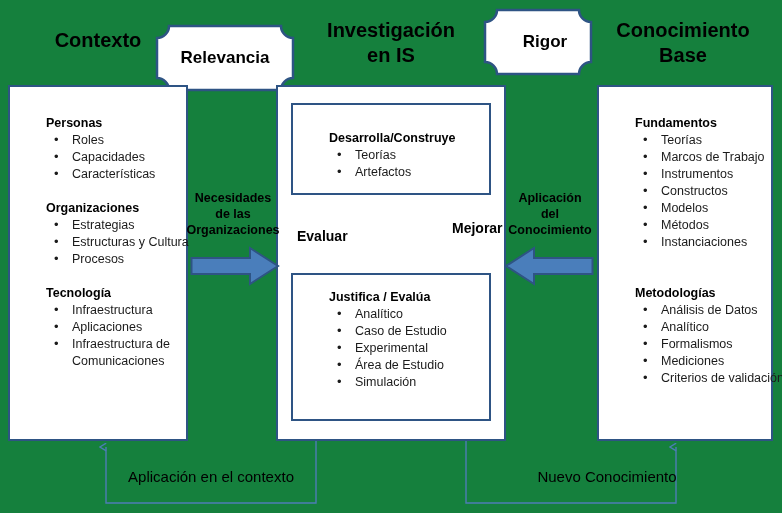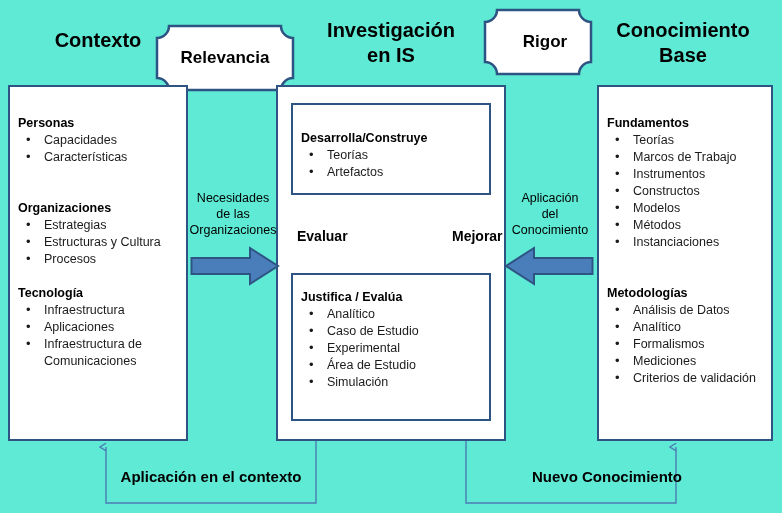--- a/index.html
+++ b/index.html
@@ -1,49 +1,49 @@
 <!DOCTYPE html>
 <html><head>
 <meta charset="utf-8">
 <style>
   html,body{margin:0;padding:0;background:#ffffff;}
   body{width:782px;height:513px;overflow:hidden;
        font-family:"Liberation Sans","DejaVu Sans",sans-serif;color:#000;}
-  #stage{position:relative;width:782px;height:513px;background:#5eead4;}
+  #stage{position:relative;width:782px;height:513px;background:#15803d;}
 
   
   .col-title{position:absolute;text-align:center;font-weight:bold;font-size:20px;
              line-height:25px;color:#000;}
 
   
   .banner{position:absolute;}
   .banner svg{position:absolute;left:0;top:0;}
   .banner .btxt{position:absolute;left:0;top:0;width:100%;height:100%;
                 display:flex;align-items:center;justify-content:center;
                 font-weight:bold;font-size:17px;color:#000;}
 
   
   .pillar{position:absolute;border:2.5px solid #2e5484;background:#fff;box-sizing:border-box;}
   .inner-box{position:absolute;border:2px solid #2e5484;background:#fff;box-sizing:border-box;}
 
   
-  .grp{position:absolute;}
+  .grp{position:absolute;margin-left:28px;}
   .grp .ghead{font-weight:bold;font-size:12.5px;line-height:16px;color:#000;margin-bottom:1px;}
   .grp ul{list-style:none;margin:0;padding:0;}
   .grp li{position:relative;padding-left:26px;font-size:12.5px;line-height:17px;color:#1b1b1b;}
   .grp li::before{content:"\2022";position:absolute;left:8px;top:-1px;font-size:13px;color:#1b1b1b;}
 
   
   .blockarrow{position:absolute;}
 
   
-  .conn-label{position:absolute;text-align:center;font-weight:normal;font-size:12.5px;
+  .conn-label{position:absolute;text-align:center;font-weight:bold;font-size:12.5px;
               line-height:16px;color:#000;}
   .vlabel{position:absolute;font-weight:bold;font-size:14px;color:#000;}
-  .loop-label{position:absolute;text-align:center;font-weight:bold;font-size:15px;color:#000;}
+  .loop-label{position:absolute;text-align:center;font-weight:normal;font-size:15px;color:#000;}
 
   
   .linesvg{position:absolute;left:0;top:0;width:782px;height:513px;pointer-events:none;}
 </style>
 </head>
 <body>
 
 <div id="stage">
 
   <svg class="linesvg" viewBox="0 0 782 513" xmlns="http://www.w3.org/2000/svg">
@@ -93,20 +93,21 @@
                A12,12 0 0 0 96,66 L14,66 A12,12 0 0 0 2,54 Z" fill="#ffffff" stroke="#2e5484" stroke-width="2.5"></path>
     </svg>
     <div class="btxt">Rigor</div>
   </div>
 
   <div class="pillar" style="left:8px;top:85px;width:180px;height:356px;"></div>
 
   <div class="grp" style="left:18px;top:115px;width:166px;">
     <div class="ghead">Personas</div>
     <ul>
+      <li>Roles</li>
       <li>Capacidades</li>
       <li>Características</li>
     </ul>
   </div>
 
   <div class="grp" style="left:18px;top:200px;width:170px;">
     <div class="ghead">Organizaciones</div>
     <ul>
       <li>Estrategias</li>
       <li>Estructuras y Cultura</li>
@@ -142,21 +143,21 @@
     <ul>
       <li>Analítico</li>
       <li>Caso de Estudio</li>
       <li>Experimental</li>
       <li>Área de Estudio</li>
       <li>Simulación</li>
     </ul>
   </div>
 
   <div class="vlabel" style="left:297px;top:228px;">Evaluar</div>
-  <div class="vlabel" style="left:427px;top:228px;padding-left:25px;">Mejorar</div>
+  <div class="vlabel" style="left:427px;top:220px;padding-left:25px;">Mejorar</div>
 
   <div class="pillar" style="left:597px;top:85px;width:176px;height:356px;"></div>
 
   <div class="grp" style="left:607px;top:115px;width:168px;">
     <div class="ghead">Fundamentos</div>
     <ul>
       <li>Teorías</li>
       <li>Marcos de Trabajo</li>
       <li>Instrumentos</li>
       <li>Constructos</li>

